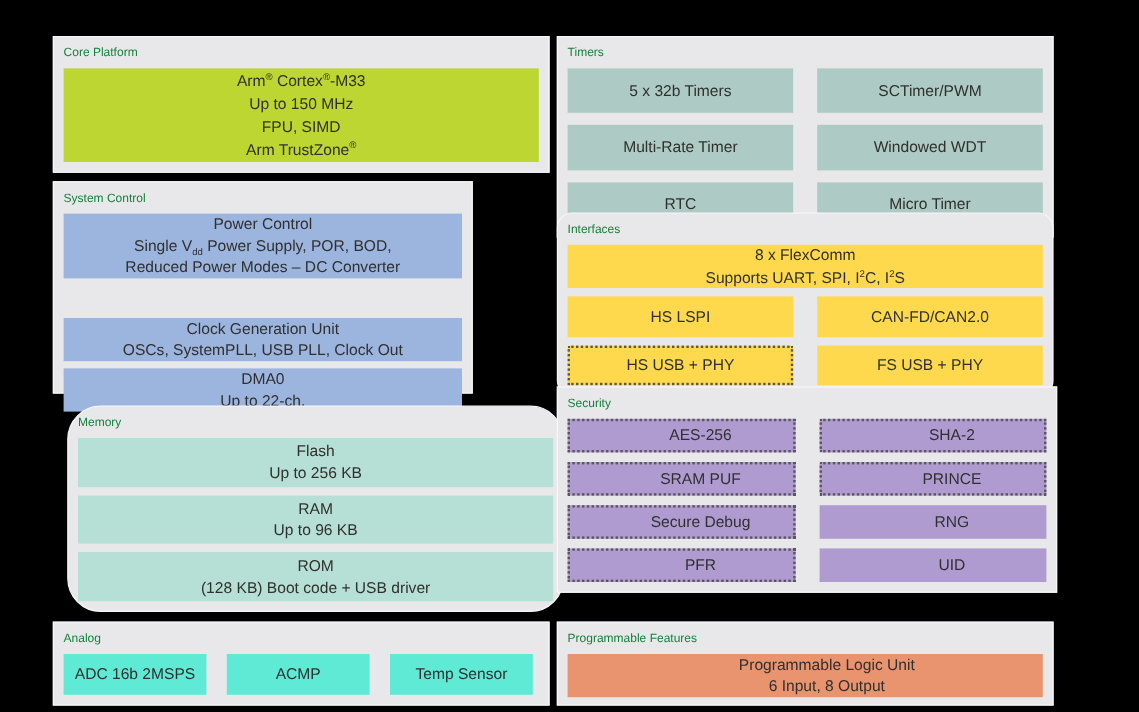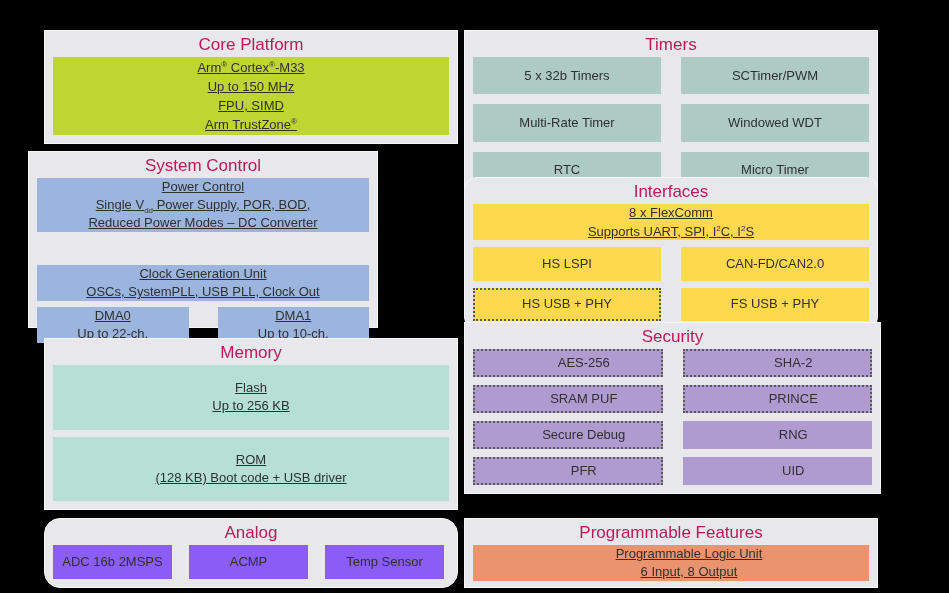--- a/index.html
+++ b/index.html
@@ -6,46 +6,46 @@
   #canvas{
     position:relative;width:949px;height:593px;background:#000;overflow:hidden;
     font-family:"Liberation Sans",sans-serif;
   }
   .panel{
     position:absolute;box-sizing:border-box;background:#e8e8ea;
     border:1px solid #f7f7f9;
     display:flex;flex-direction:column;padding:0 8px 8px 8px;
   }
   .panel-title{
-    flex:none;text-align:center;color:#be185d;font-size:17px;
+    flex:none;color:#15803d;font-size:10px;
     padding:5px 0 4px 0;line-height:17px;
   }
   .body{flex:1;display:flex;flex-direction:column;min-height:0;}
   .blk{
     box-sizing:border-box;display:flex;flex-direction:column;justify-content:center;
     align-items:center;text-align:center;font-size:13px;line-height:18px;color:#303030;
   }
-  .blk .line{display:block;text-decoration:underline;}
+  .blk .line{display:block;}
   sup{font-size:8px;line-height:0;vertical-align:super;}
   sub{font-size:8px;line-height:0;vertical-align:sub;}
   .green{background:#bdd632;}
   .blue{background:#9cb5de;}
   .mint{background:#b6dfd6;}
   .sage{background:#adcbc4;}
   .yellow{background:#fed94e;}
   .purple{background:#b09bd1;padding-left:32px;}
-  .olive{background:#8b5cf6;}
+  .olive{background:#5eead4;}
   .salmon{background:#e9946f;padding-left:36px;}
   .dashed{border:2px dotted #58585a;}
   .grid2{display:grid;grid-template-columns:1fr 1fr;column-gap:20px;}
   
   #core{left:44px;top:30px;width:414px;height:114px;}
-  #sysctl{left:28px;top:151px;width:350px;height:177px;}
-  #memory{left:44px;top:338px;width:414px;height:172px;}
-  #analog{left:44px;top:518px;width:414px;height:70px;border-radius:16px;}
+  #sysctl{left:44px;top:151px;width:350px;height:177px;}
+  #memory{left:56px;top:338px;width:414px;height:172px;border-radius:28px;}
+  #analog{left:44px;top:518px;width:414px;height:70px;}
   #timers{left:464px;top:30px;width:414px;height:168px;}
   #interfaces{left:464px;top:177px;width:414px;height:153px;border-radius:13px;}
   #security{left:464px;top:322px;width:417px;height:172px;}
   #programmable{left:464px;top:518px;width:414px;height:70px;}
   
   #core .body .blk{flex:1;line-height:19px;}
   #sysctl .body{gap:6px;}
   #sysctl .pwr{height:58px;}
   #sysctl .clk{height:42px;margin-top:27px;}
   #sysctl .dmarow{display:flex;gap:29px;flex:1;}
@@ -88,36 +88,36 @@
       </div>
       <div class="blk blue clk">
         <span class="line">Clock Generation Unit</span>
         <span class="line">OSCs, SystemPLL, USB PLL, Clock Out</span>
       </div>
       <div class="dmarow">
         <div class="blk blue">
           <span class="line">DMA0</span>
           <span class="line">Up to 22-ch.</span>
         </div>
-        <div class="blk blue">
-          <span class="line">DMA1</span>
-          <span class="line">Up to 10-ch.</span>
-        </div>
       </div>
     </div>
   </div>
 
   <div class="panel" id="memory">
     <div class="panel-title">Memory</div>
     <div class="body">
       <div class="blk mint">
         <span class="line">Flash</span>
         <span class="line">Up to 256 KB</span>
       </div>
       <div class="blk mint">
+        <span class="line">RAM</span>
+        <span class="line">Up to 96 KB</span>
+      </div>
+      <div class="blk mint">
         <span class="line">ROM</span>
         <span class="line">(128 KB) Boot code + USB driver</span>
       </div>
     </div>
   </div>
 
   <div class="panel" id="analog">
     <div class="panel-title">Analog</div>
     <div class="body">
       <div class="blk olive">

